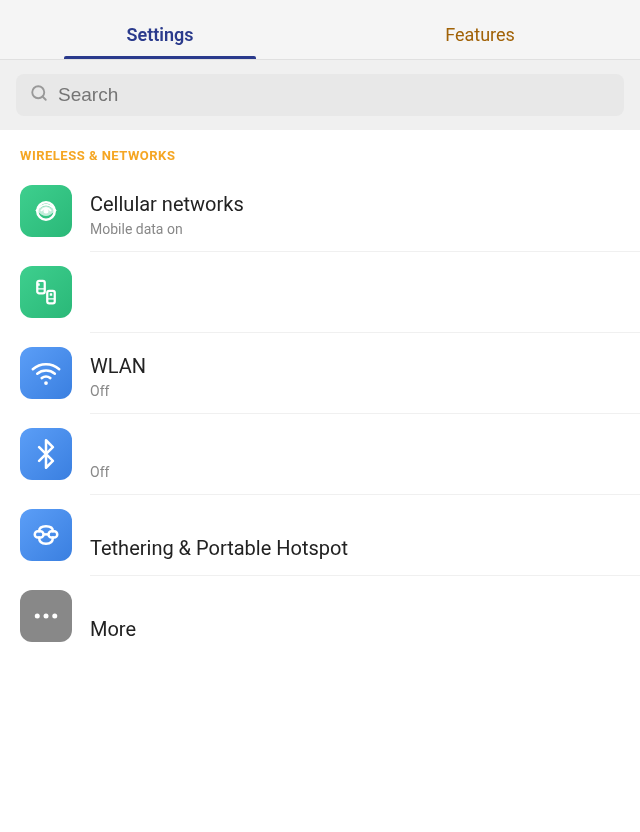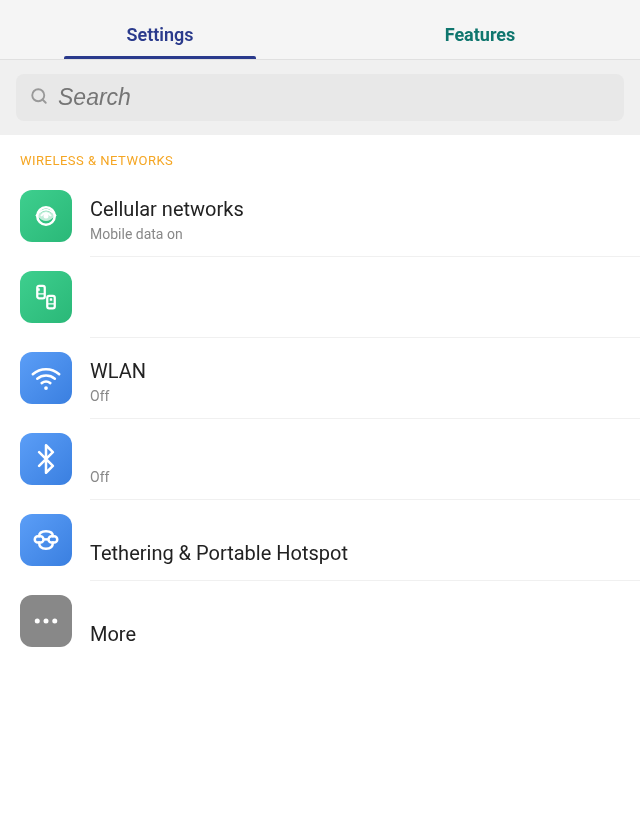--- a/index.html
+++ b/index.html
@@ -24,22 +24,22 @@
       height: 60px;
       align-items: flex-end;
     }
 
     .tab {
       flex: 1;
       text-align: center;
       padding-bottom: 14px;
       font-size: 18px;
       cursor: pointer;
-      color: #0f766e;
-      font-weight: 700;
+      color: #a16207;
+      font-weight: 400;
       position: relative;
     }
 
     .tab.active {
       color: #2a3a8c;
       font-weight: 600;
       margin-top: 20px;
     }
 
     .tab.active::after {
@@ -69,32 +69,31 @@
     }
 
     .search-icon-wrap {
       color: #999;
       font-size: 16px;
     }
 
     .search-input {
       border: none;
       background: transparent;
-      font-size: 23px;
+      font-size: 19px;
       color: #0369a1;
       outline: none;
       width: 100%;
-      font-style: italic;
     }
 
     
     .section-header {
       padding: 18px 20px 8px 20px;
       font-size: 13px;
-      font-weight: 400;
+      font-weight: 700;
       color: #f5a623;
       letter-spacing: 0.5px;
     }
 
     
     .menu-item {
       display: flex;
       align-items: flex-end;
       padding: 14px 20px;
       cursor: pointer;

